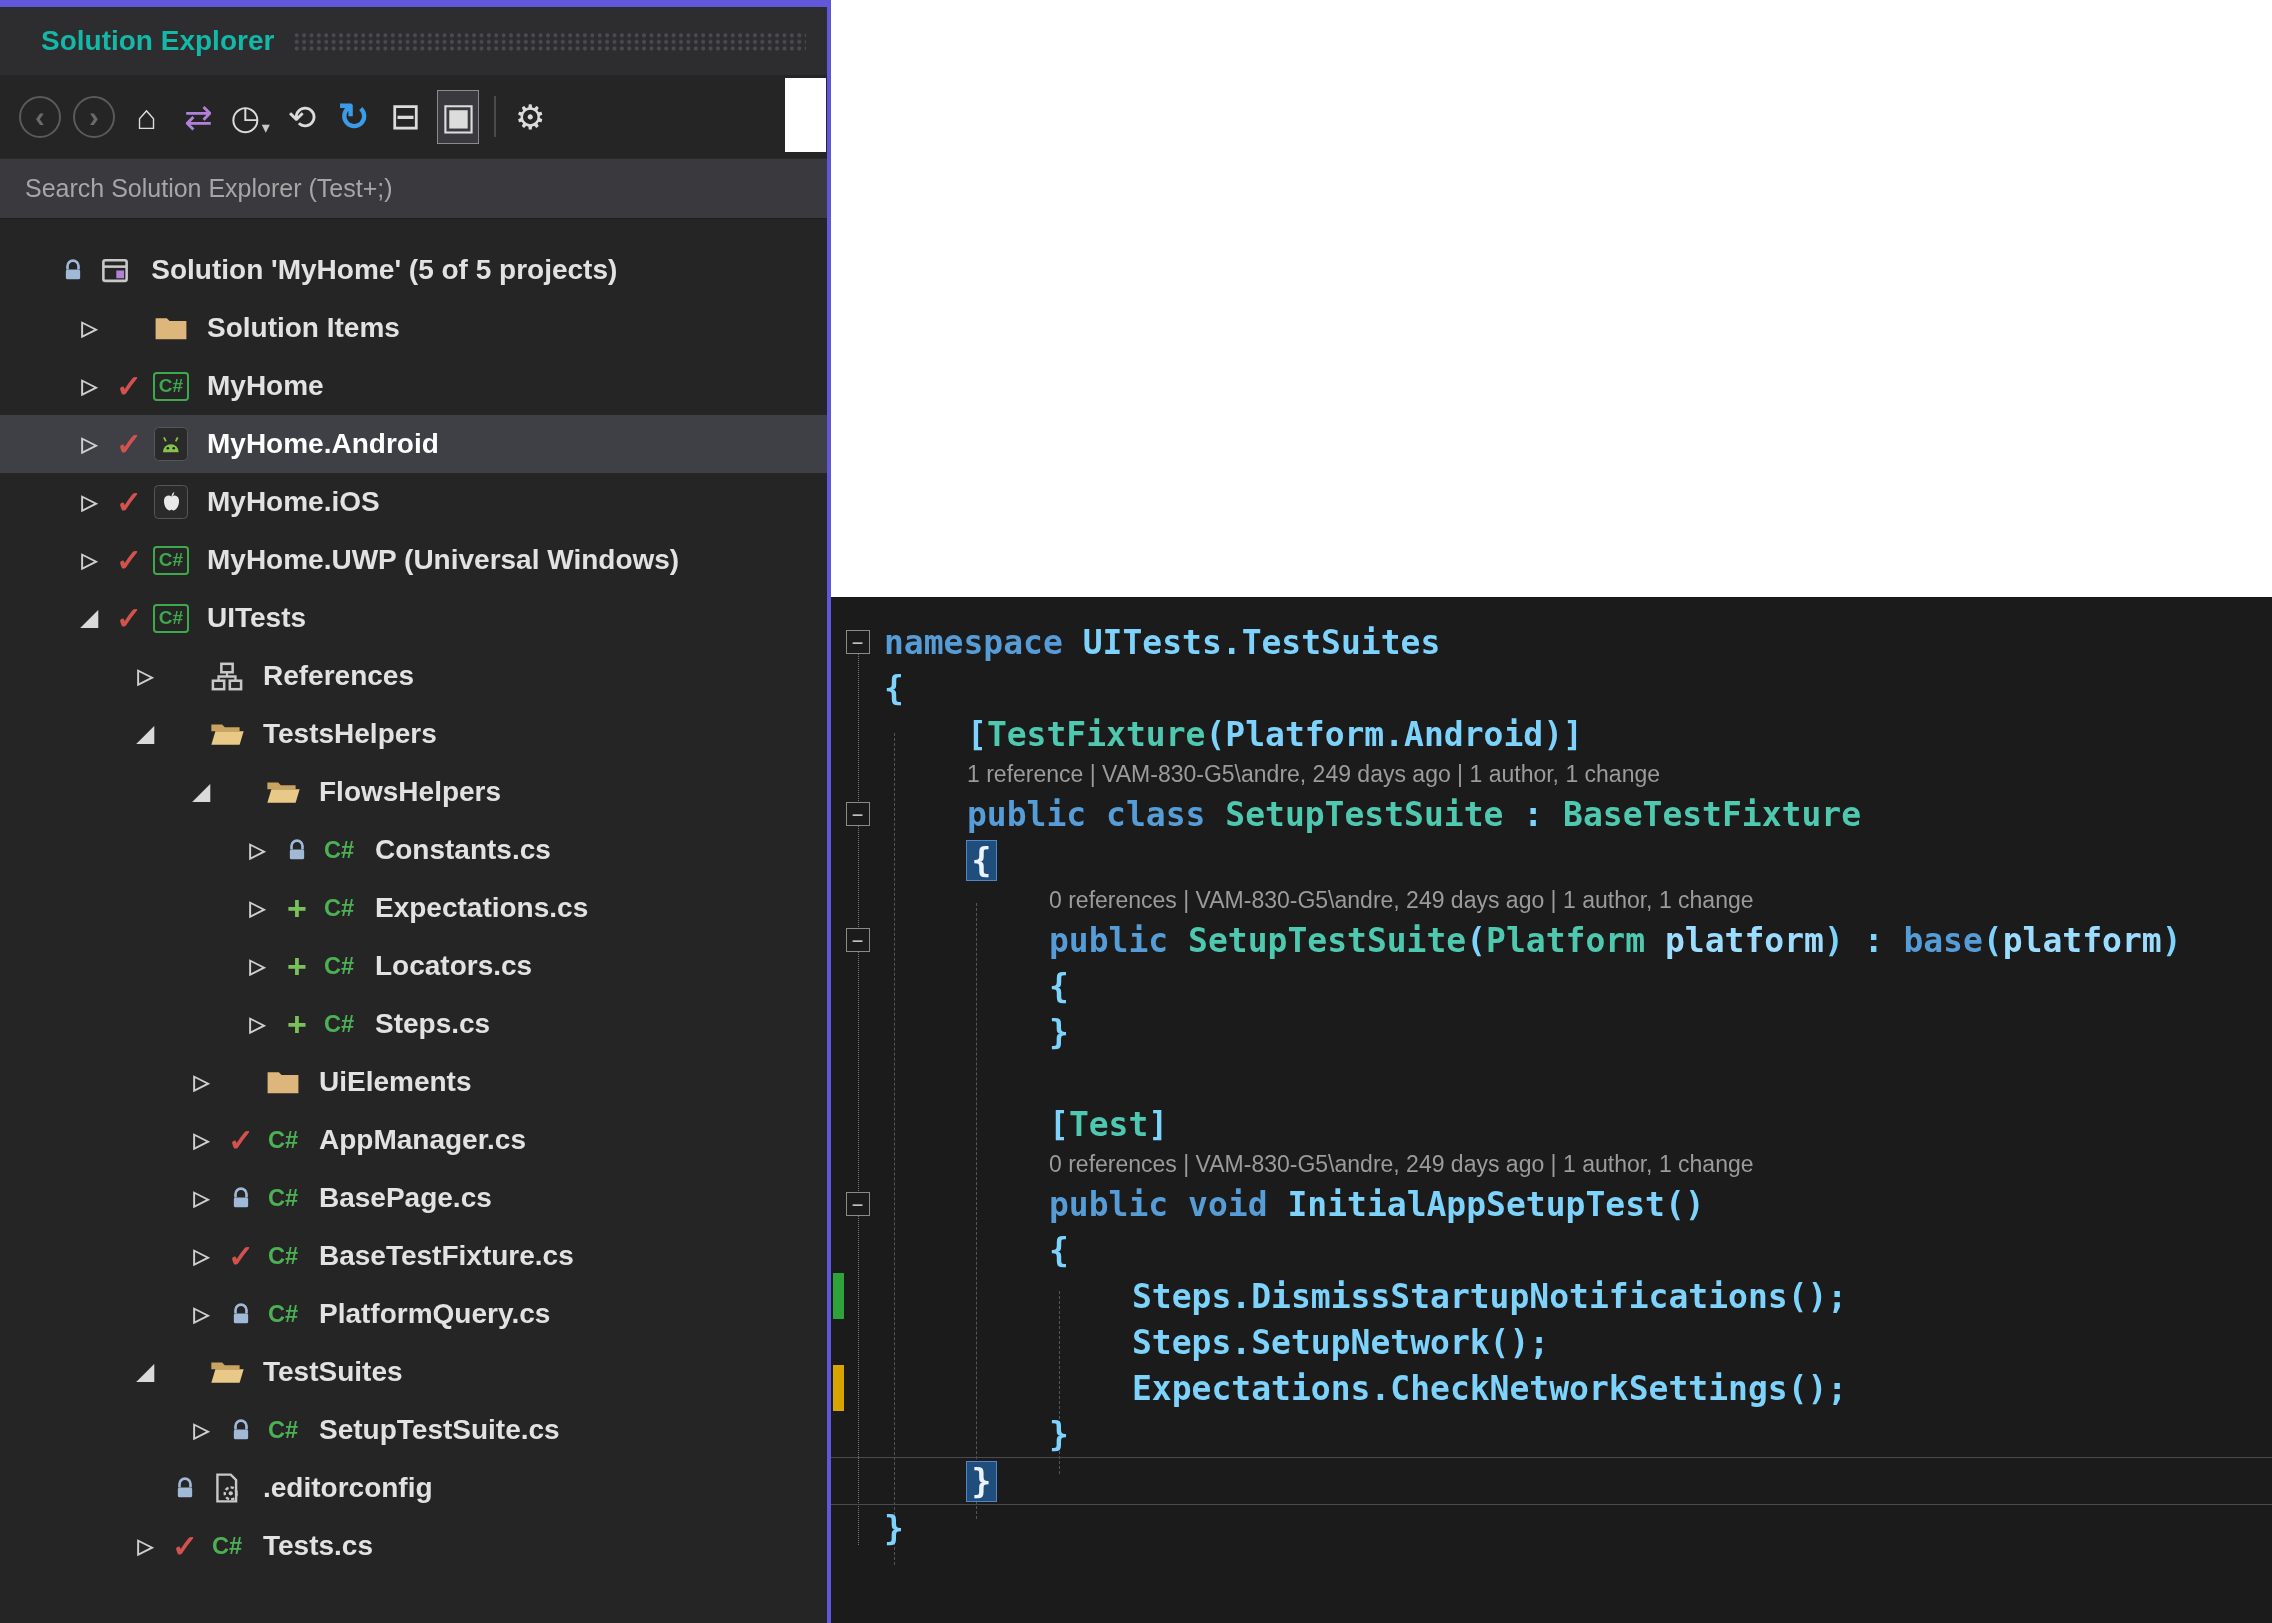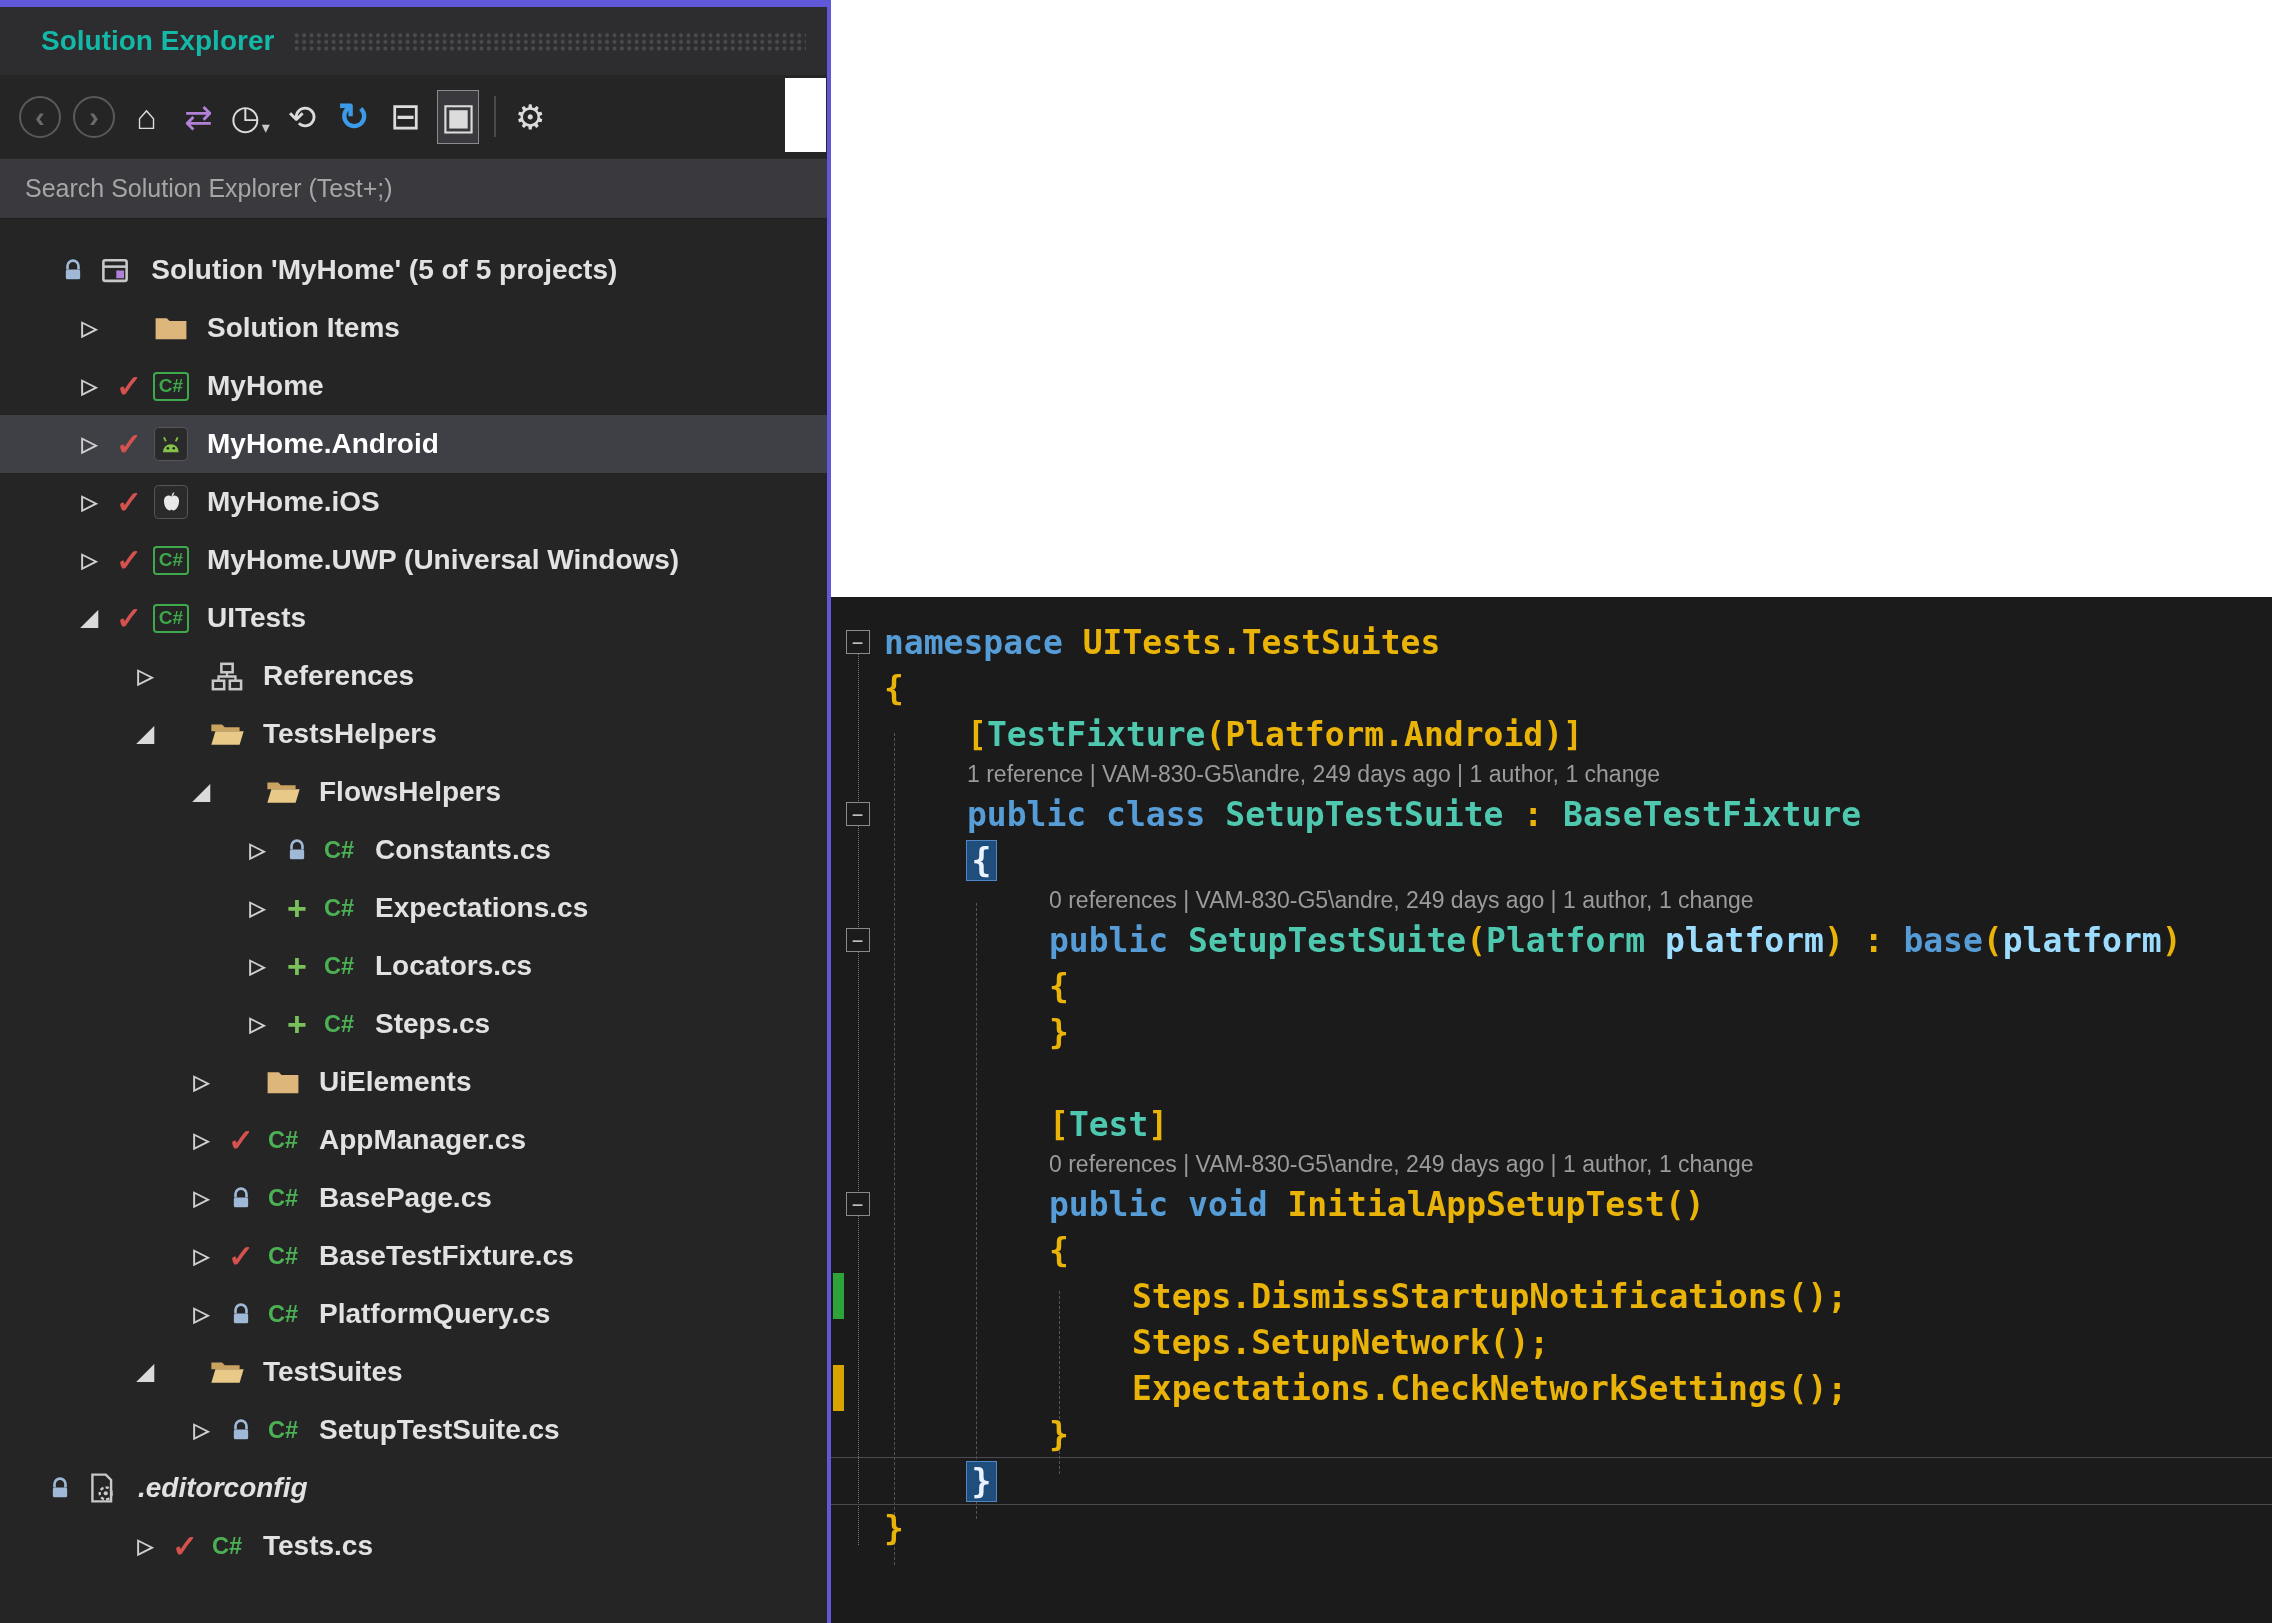--- a/index.html
+++ b/index.html
@@ -46,21 +46,21 @@
   .g2{left:228px;top:694px;height:183px;}
   .cl-code{display:flex;align-items:center;height:46px;position:relative;}
   .cl-lens{display:flex;align-items:center;height:34px;position:relative;}
   .cl-blank{height:46px;position:relative;}
   .gutter{width:53px;flex:none;display:flex;justify-content:center;align-items:center;position:relative;z-index:2;}
   .obox{width:22px;height:22px;border:1.5px solid #8A8A8A;background:#1B1B1B;color:#C8C8C8;display:flex;align-items:center;justify-content:center;font-size:19px;line-height:1;font-family:"DejaVu Sans Mono",monospace;}
   .ctext{font-family:"DejaVu Sans Mono",monospace;font-weight:700;font-size:33px;color:#D6D6D6;white-space:pre;line-height:1;}
   .lens{font-family:"Liberation Sans",sans-serif;font-size:23px;color:#9B9B9B;font-weight:400;}
   .tk-kw{color:#569CD6;}
   .tk-ty{color:#4EC9B0;}
-  .tk-pl{color:#eab308;}
+  .tk-pl{color:#7dd3fc;}
   .tk-pa{color:#9CDCFE;}
   .tk-hl{background:#1F4E7C;outline:1.5px solid #4F86C6;color:#EAF3FF;padding:0 4.4px;}
   .bar-green::before{content:"";position:absolute;left:1.5px;top:0;bottom:0;width:11px;background:#2EA33A;}
   .bar-yellow::before{content:"";position:absolute;left:1.5px;top:0;bottom:0;width:11px;background:#D8A500;}
   .current{border-top:1.5px solid #4A4A4F;border-bottom:1.5px solid #4A4A4F;}
 </style>
 </head>
 <body>
 
 <div class="stage">
@@ -334,21 +334,21 @@
             <svg width="22" height="25" viewBox="0 0 20 22">
               <path d="M5 10V7a5 5 0 0 1 10 0v3" fill="none" stroke="#9FB9D6" stroke-width="2.4"></path>
               <rect x="3.5" y="10" width="13" height="9" rx="1.5" fill="#9FB9D6"></rect>
             </svg>
           </span>
           <span class="typeicon">
             <span class="csplain">C#</span>
           </span>
           <span class="tlabel">SetupTestSuite.cs</span>
         </div>
-        <div class="tree-row" style=" font-style: italic;">
+        <div class="tree-row" style="padding-left: 125px;">
           <span class="exp"></span>
           <span class="status">
             <svg width="22" height="25" viewBox="0 0 20 22">
               <path d="M5 10V7a5 5 0 0 1 10 0v3" fill="none" stroke="#9FB9D6" stroke-width="2.4"></path>
               <rect x="3.5" y="10" width="13" height="9" rx="1.5" fill="#9FB9D6"></rect>
             </svg>
           </span>
           <span class="typeicon">
             <svg width="29.5" height="32" viewBox="0 0 22 24">
               <path d="M4 2h10l4 4v16H4z" fill="none" stroke="#C8C8C8" stroke-width="1.8"></path>

